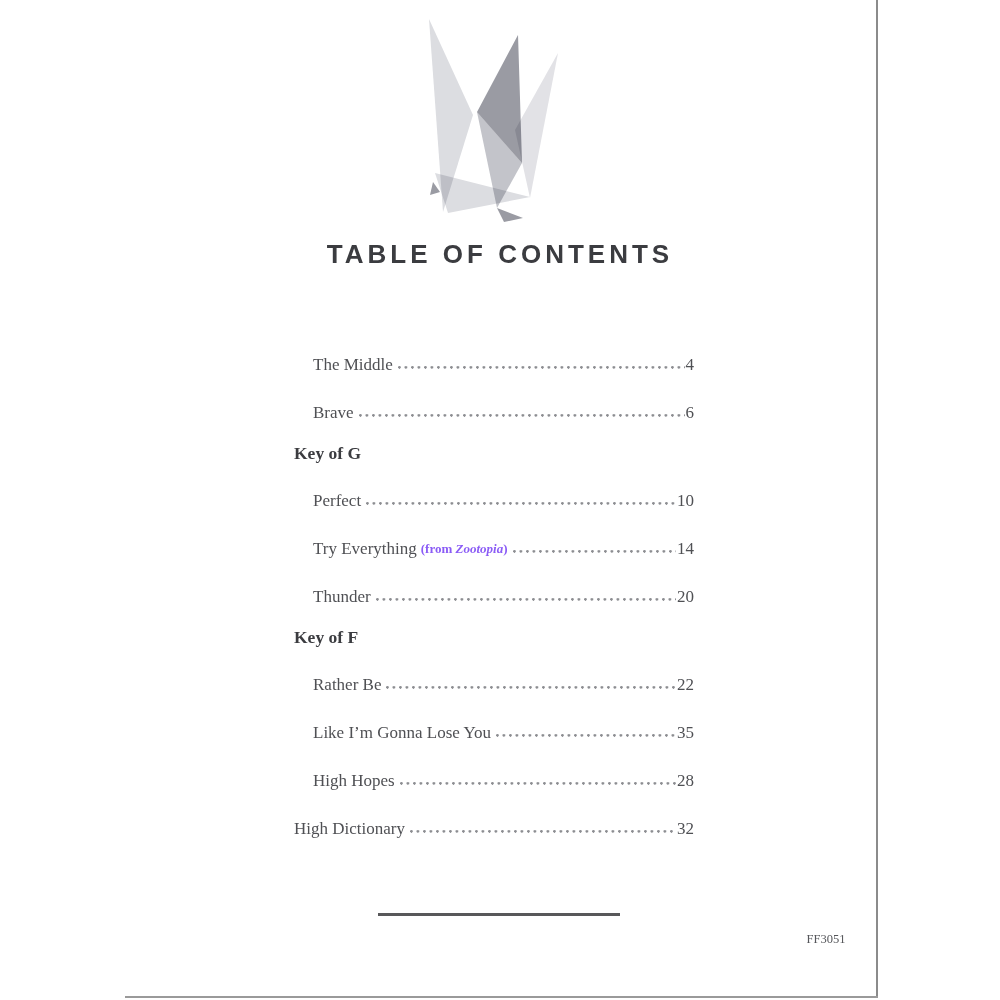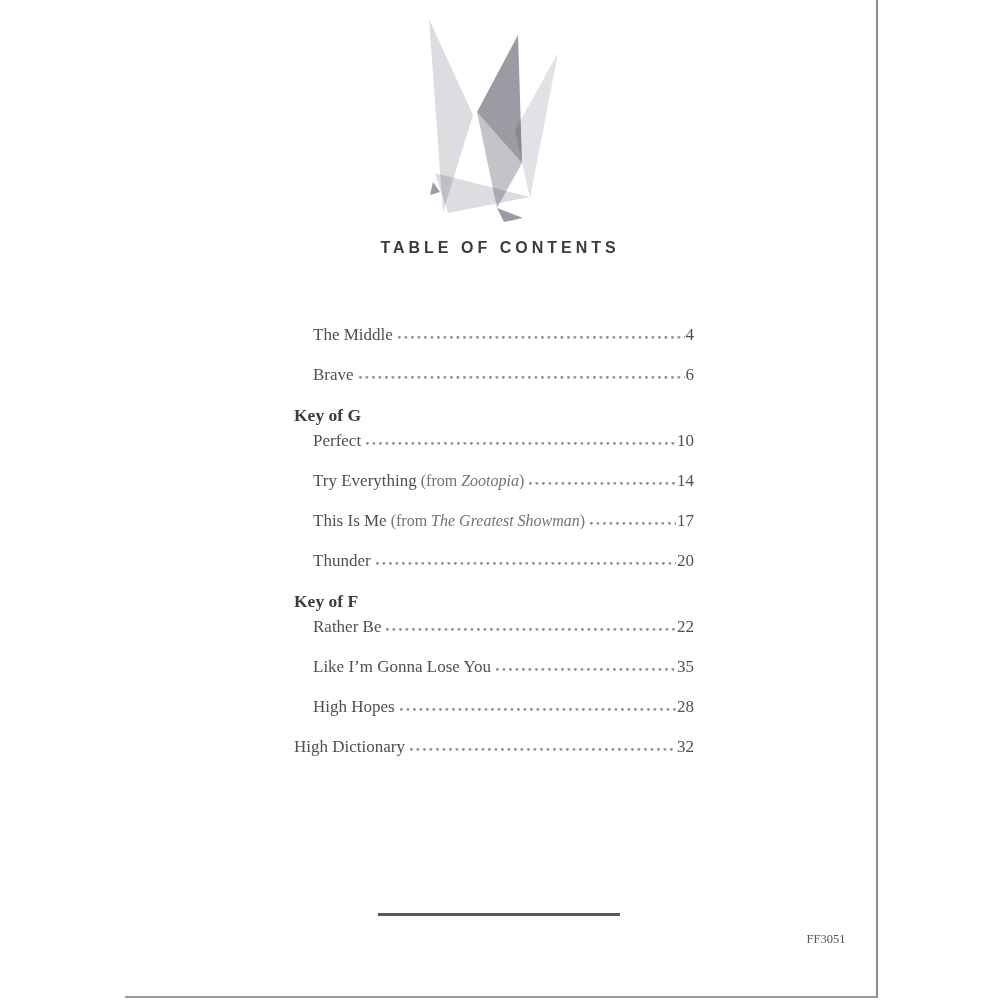--- a/index.html
+++ b/index.html
@@ -24,52 +24,53 @@
     background: #9a9a9a;
   }
   
   .logo { position: absolute; left: 420px; top: 15px; }
   
   .title {
     position: absolute; top: 239px; left: 0; width: 1000px;
     text-align: center;
     font-family: "Liberation Sans", sans-serif;
     font-weight: bold;
-    font-size: 16px;
+    font-size: 26px;
     letter-spacing: 4px;
     color: #3b3c40;
     white-space: nowrap;
   }
   
   .toc {
     position: absolute; left: 294px; top: 326px; width: 400px;
     font-size: 17px; color: #4f5054;
   }
   .sec-heading {
     font-weight: bold; color: #3b3c40;
     line-height: 18px; margin: 0 0 8px 0;
     font-size: 17.5px;
   }
   .row {
     display: flex; align-items: flex-start;
     line-height: 18px; margin-bottom: 22px;
     white-space: nowrap;
+    margin-top: 30px;
   }
   .row.indent { padding-left: 19px; }
   .leader {
     flex: 1; align-self: flex-end;
     height: 6px;
     margin: 0 1px 2px 5px;
     background-image: radial-gradient(circle at 1.4px 1.4px, #8d8e92 1.15px, rgba(0,0,0,0) 1.5px);
     background-size: 6.5px 6px;
     background-repeat: repeat-x;
     background-position: left bottom;
   }
   .pg { text-align: right; }
-  .from { font-size: 16px; margin-left: 4px; color: #737373; }
+  .from { font-size: 13px; margin-left: 4px; color: #8b5cf6; font-weight: bold; }
   .work { font-style: italic; }
   
   .divider {
     position: absolute; top: 913px; left: 378px; width: 242px; height: 3px;
     background: #58585a;
   }
   .catalog {
     position: absolute; top: 932px; left: 794px; width: 64px;
     text-align: center;
     font-size: 12.5px; color: #55565a;
@@ -118,26 +119,20 @@
       <span class="pg">10</span>
     </div>
 
     <div class="row indent">
       <span>Try Everything</span>
       <span class="from"><span>(from </span><span class="work">Zootopia</span><span>)</span></span>
       <span class="leader"></span>
       <span class="pg">14</span>
     </div>
 
-    <div class="row indent">
-      <span>This Is Me</span>
-      <span class="from"><span>(from </span><span class="work">The Greatest Showman</span><span>)</span></span>
-      <span class="leader"></span>
-      <span class="pg">17</span>
-    </div>
 
     <div class="row indent">
       <span>Thunder</span>
       <span class="leader"></span>
       <span class="pg">20</span>
     </div>
 
     <div class="sec-heading">Key of F</div>
 
     <div class="row indent">

